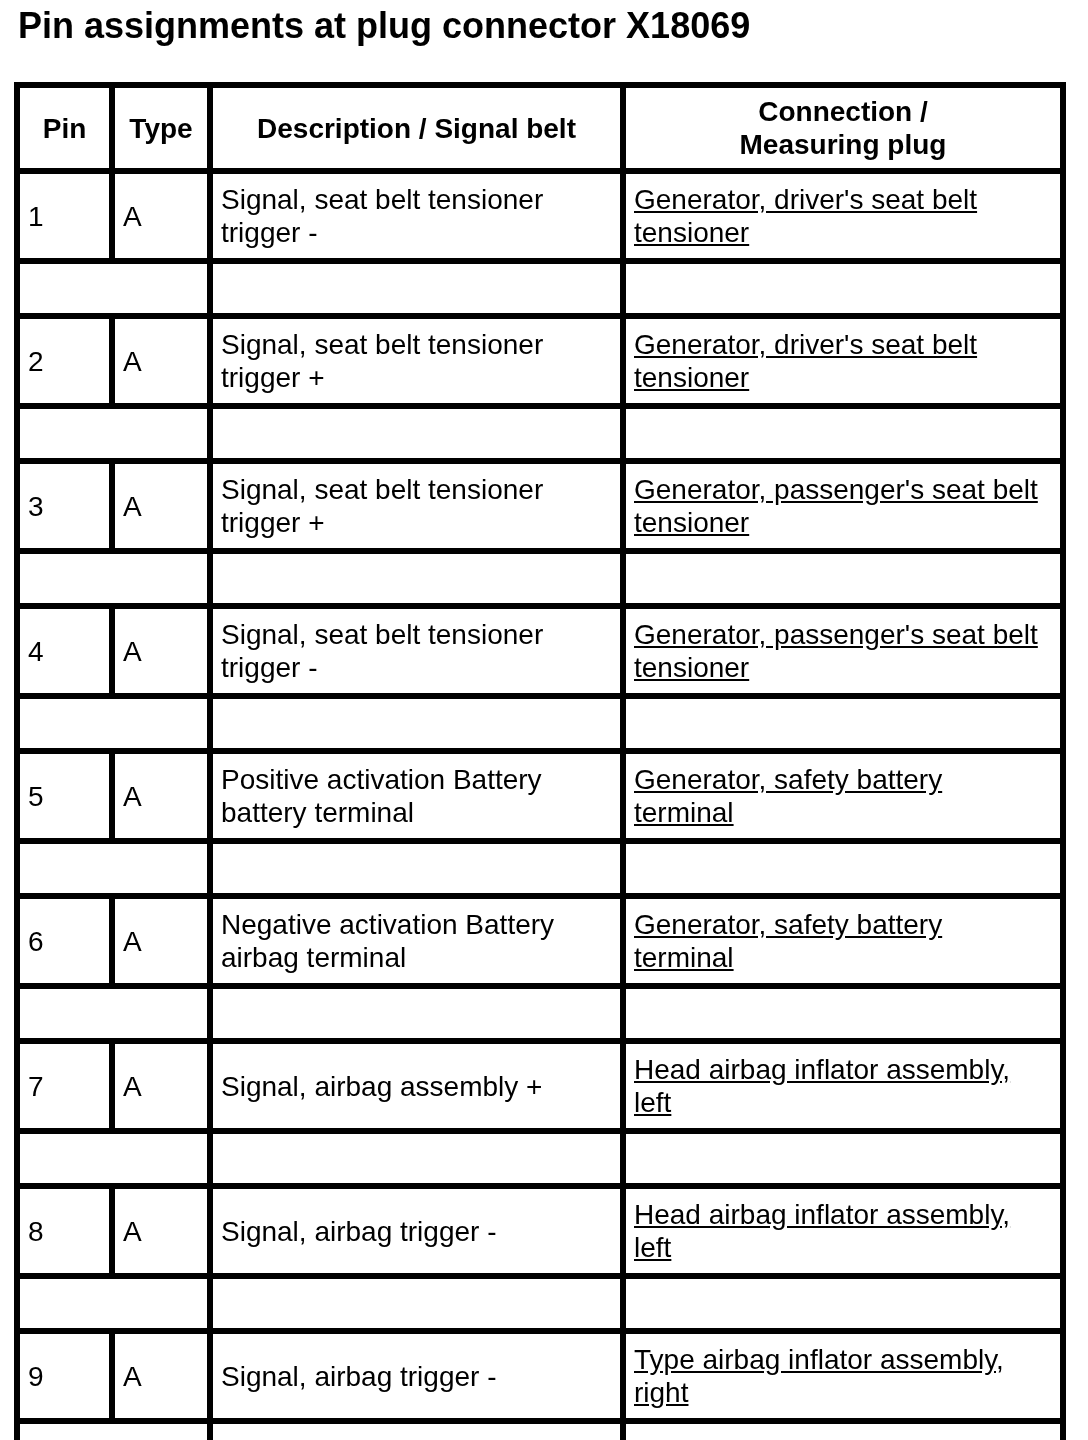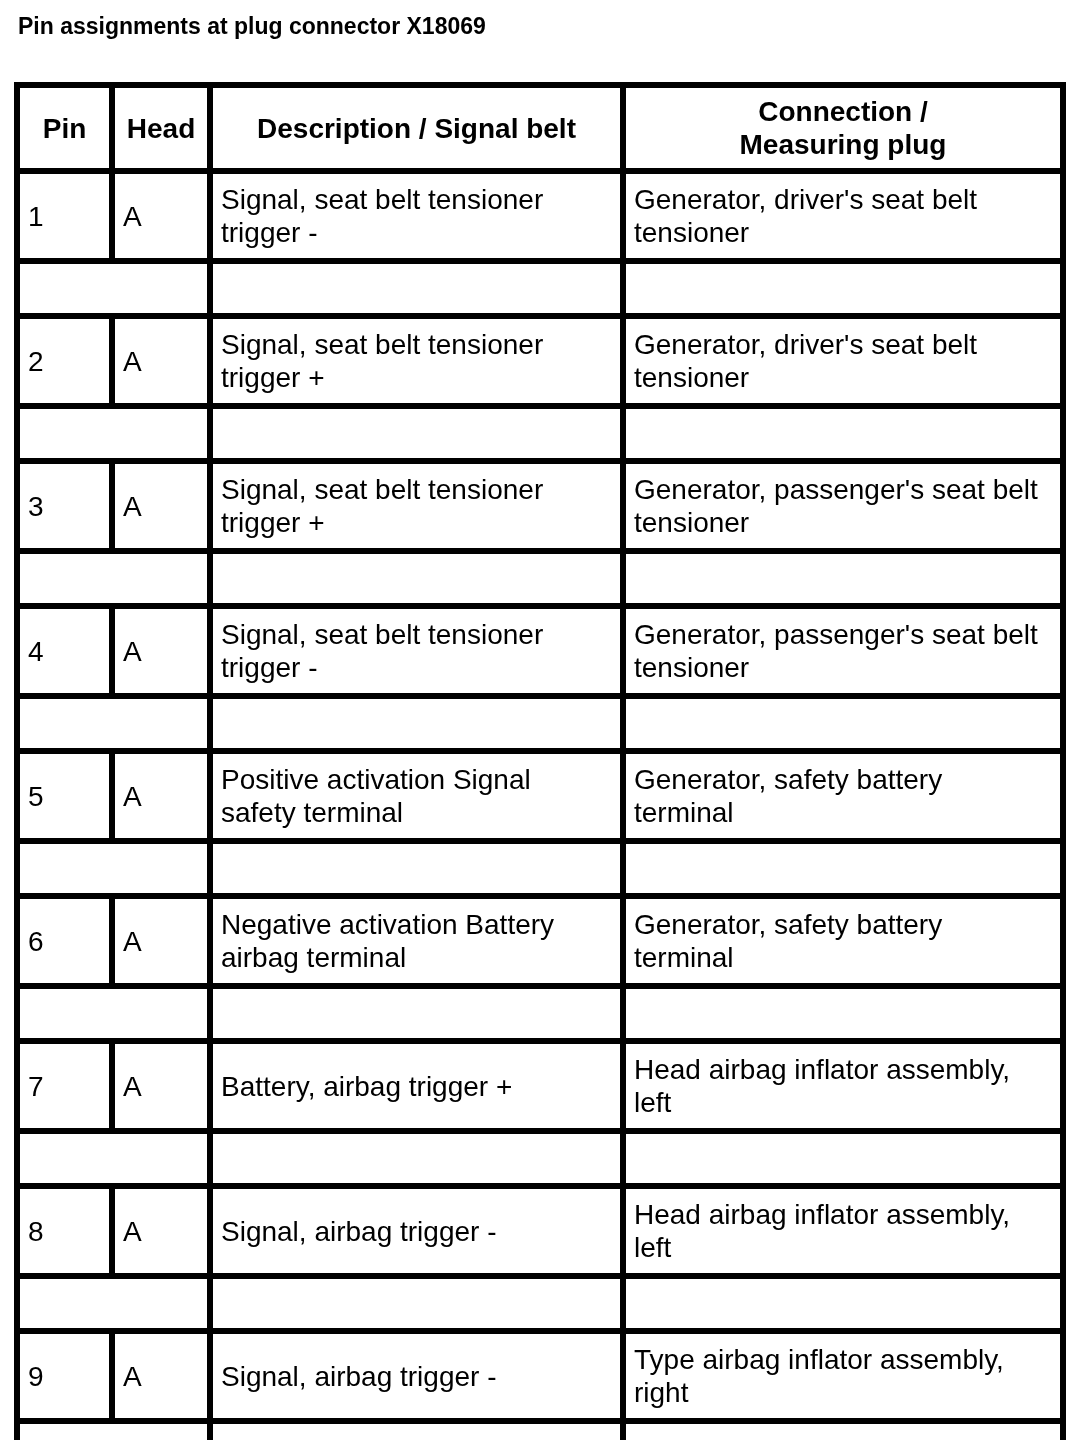--- a/index.html
+++ b/index.html
@@ -9,21 +9,21 @@
   }
   body {
     width: 1088px;
     height: 1440px;
     overflow: hidden;
     font-family: "Liberation Sans", sans-serif;
     color: #000000;
   }
   .page-title {
     margin: 8px 0 0 18px;
-    font-size: 23px;
+    font-size: 36px;
     line-height: 36px;
     font-weight: bold;
     letter-spacing: 0px;
   }
   table.pin-table {
     margin: 38px 0 0 14px;
     border-collapse: collapse;
     table-layout: fixed;
     width: 1052px;
     background: #ffffff;
@@ -48,38 +48,38 @@
   }
   tr.row-data td {
     height: 84px;
   }
   tr.spacer td {
     height: 47px;
   }
   td.c-pin  { padding: 0 8px; }
   td.c-type { padding: 0 8px; }
   td.c-desc { padding: 0 18px 0 8px; }
-  td.c-conn { padding: 0 18px 0 8px; }
+  td.c-conn { padding: 0 18px 0 8px; text-decoration: underline; }
 </style>
 </head>
 <body>
 
 <h1 class="page-title">Pin assignments at plug connector X18069</h1>
 
 <table class="pin-table">
   <colgroup>
     <col style="width:95px">
     <col style="width:98px">
     <col style="width:413px">
     <col style="width:440px">
   </colgroup>
   <thead>
     <tr>
       <th>Pin</th>
-      <th>Head</th>
+      <th>Type</th>
       <th>Description / Signal belt</th>
       <th class="prewrap">Connection /
 Measuring plug</th>
     </tr>
   </thead>
   <tbody>
 
     <tr class="row-data">
       <td class="c-pin">1</td>
       <td class="c-type">A</td>
@@ -124,21 +124,21 @@
     </tr>
     <tr class="spacer">
       <td colspan="2"></td>
       <td></td>
       <td></td>
     </tr>
 
     <tr class="row-data">
       <td class="c-pin">5</td>
       <td class="c-type">A</td>
-      <td class="c-desc">Positive activation Signal safety terminal</td>
+      <td class="c-desc">Positive activation Battery battery terminal</td>
       <td class="c-conn">Generator, safety battery terminal</td>
     </tr>
     <tr class="spacer">
       <td colspan="2"></td>
       <td></td>
       <td></td>
     </tr>
 
     <tr class="row-data">
       <td class="c-pin">6</td>
@@ -148,21 +148,21 @@
     </tr>
     <tr class="spacer">
       <td colspan="2"></td>
       <td></td>
       <td></td>
     </tr>
 
     <tr class="row-data">
       <td class="c-pin">7</td>
       <td class="c-type">A</td>
-      <td class="c-desc">Battery, airbag trigger +</td>
+      <td class="c-desc">Signal, airbag assembly +</td>
       <td class="c-conn">Head airbag inflator assembly, left</td>
     </tr>
     <tr class="spacer">
       <td colspan="2"></td>
       <td></td>
       <td></td>
     </tr>
 
     <tr class="row-data">
       <td class="c-pin">8</td>

